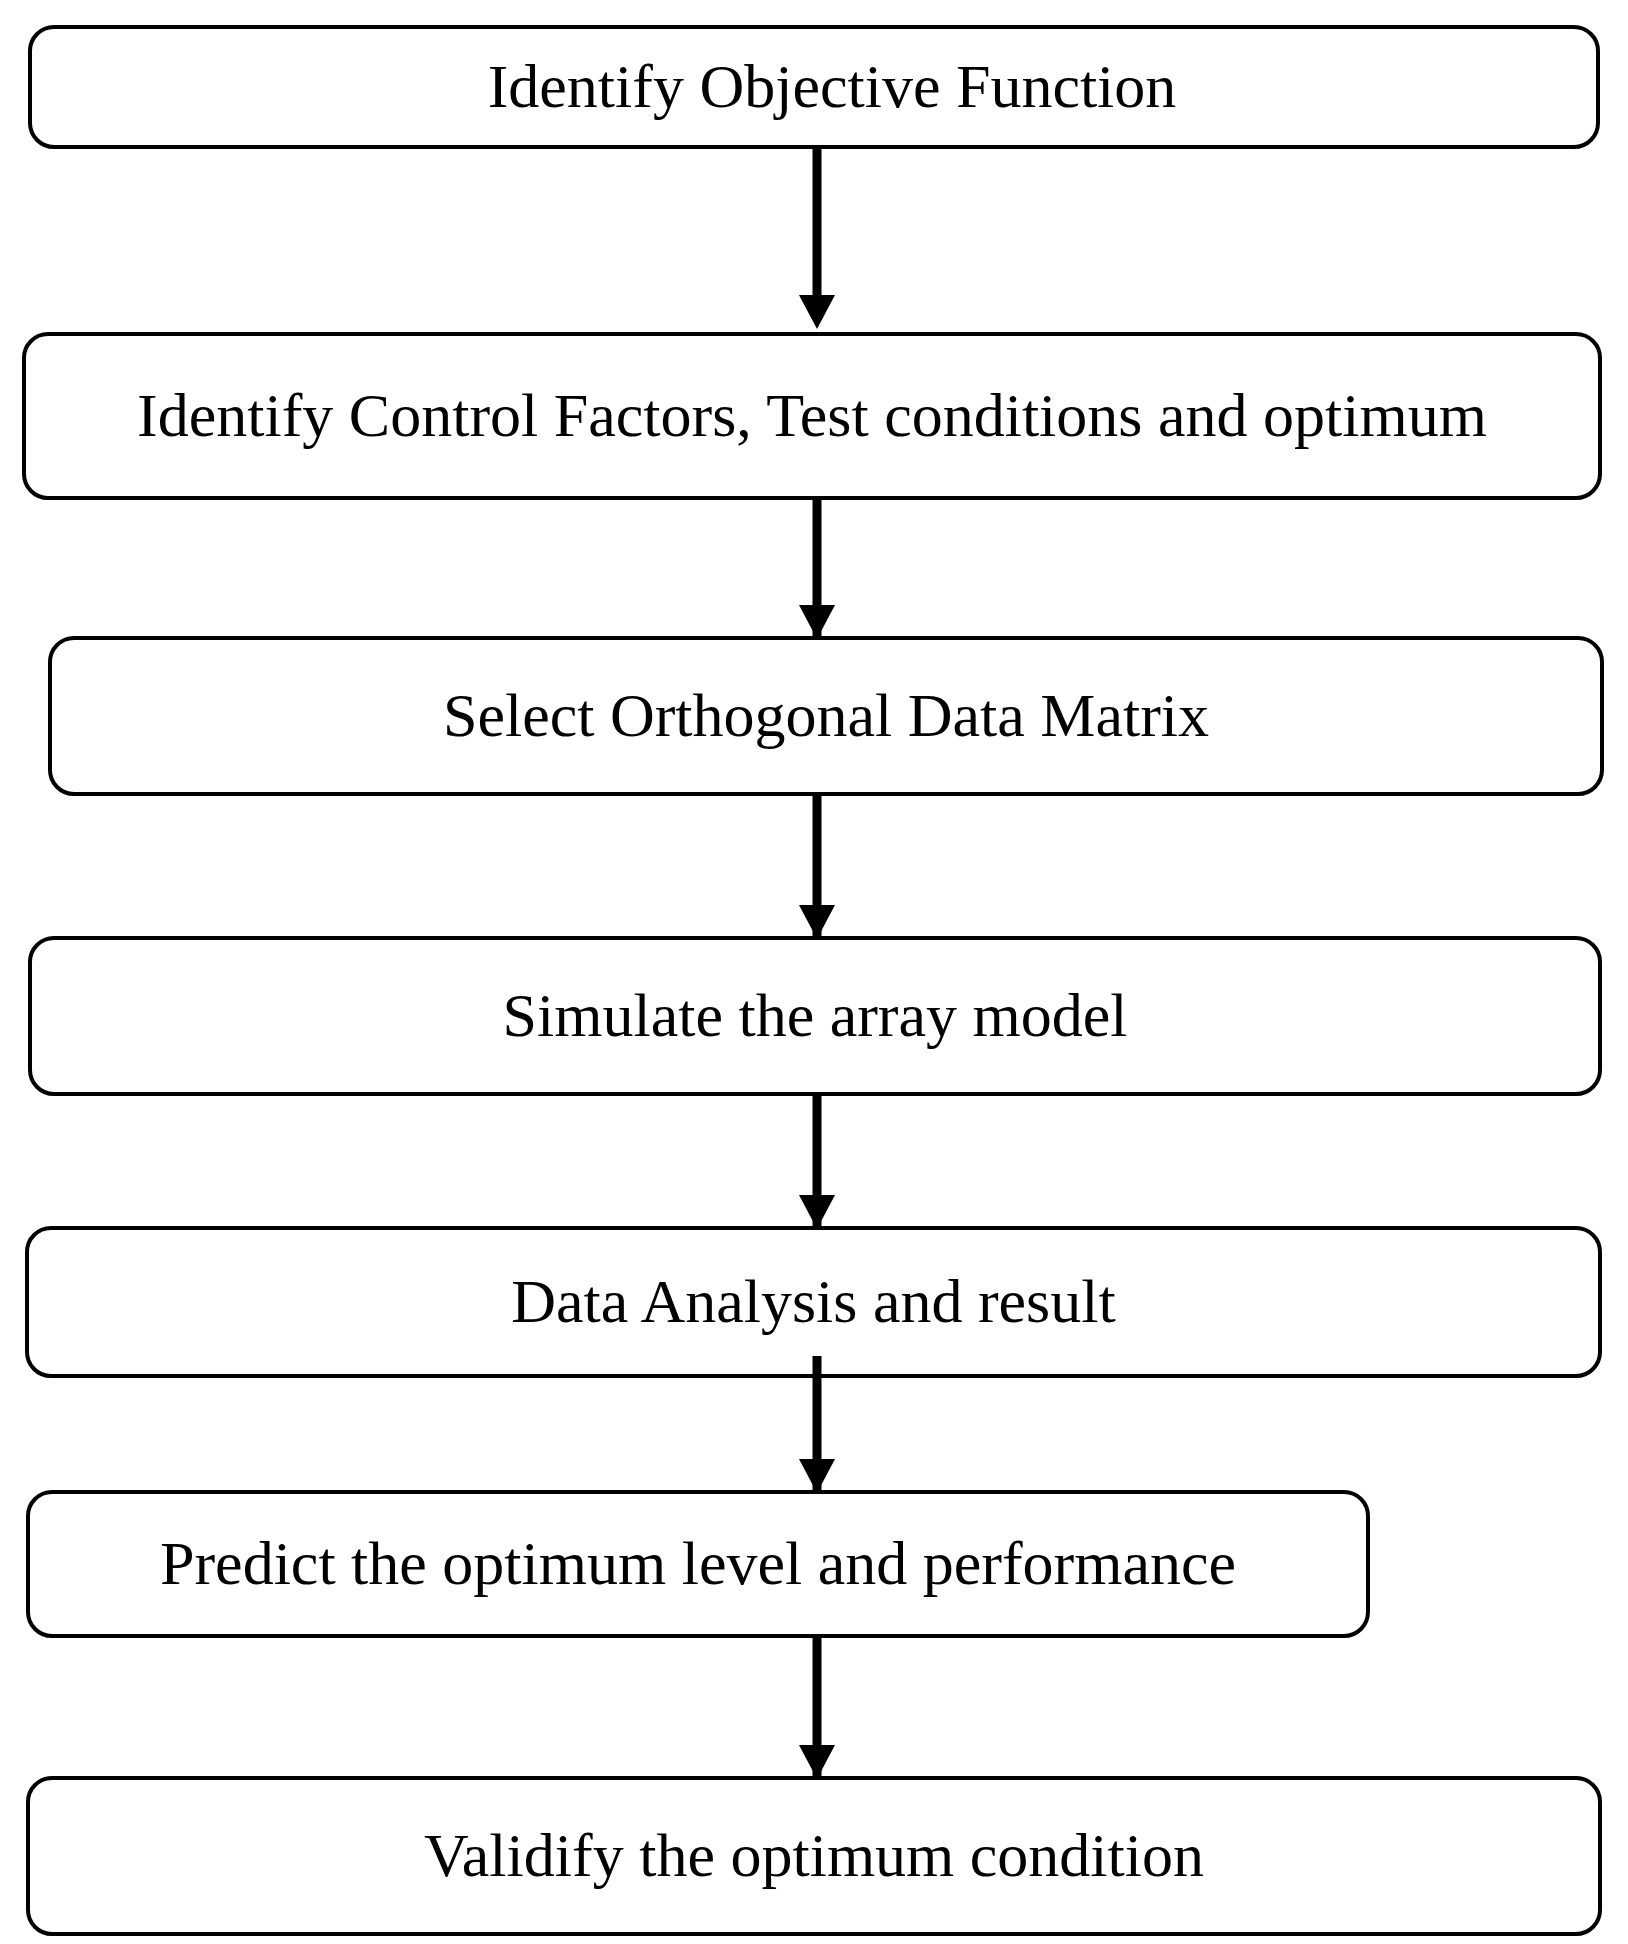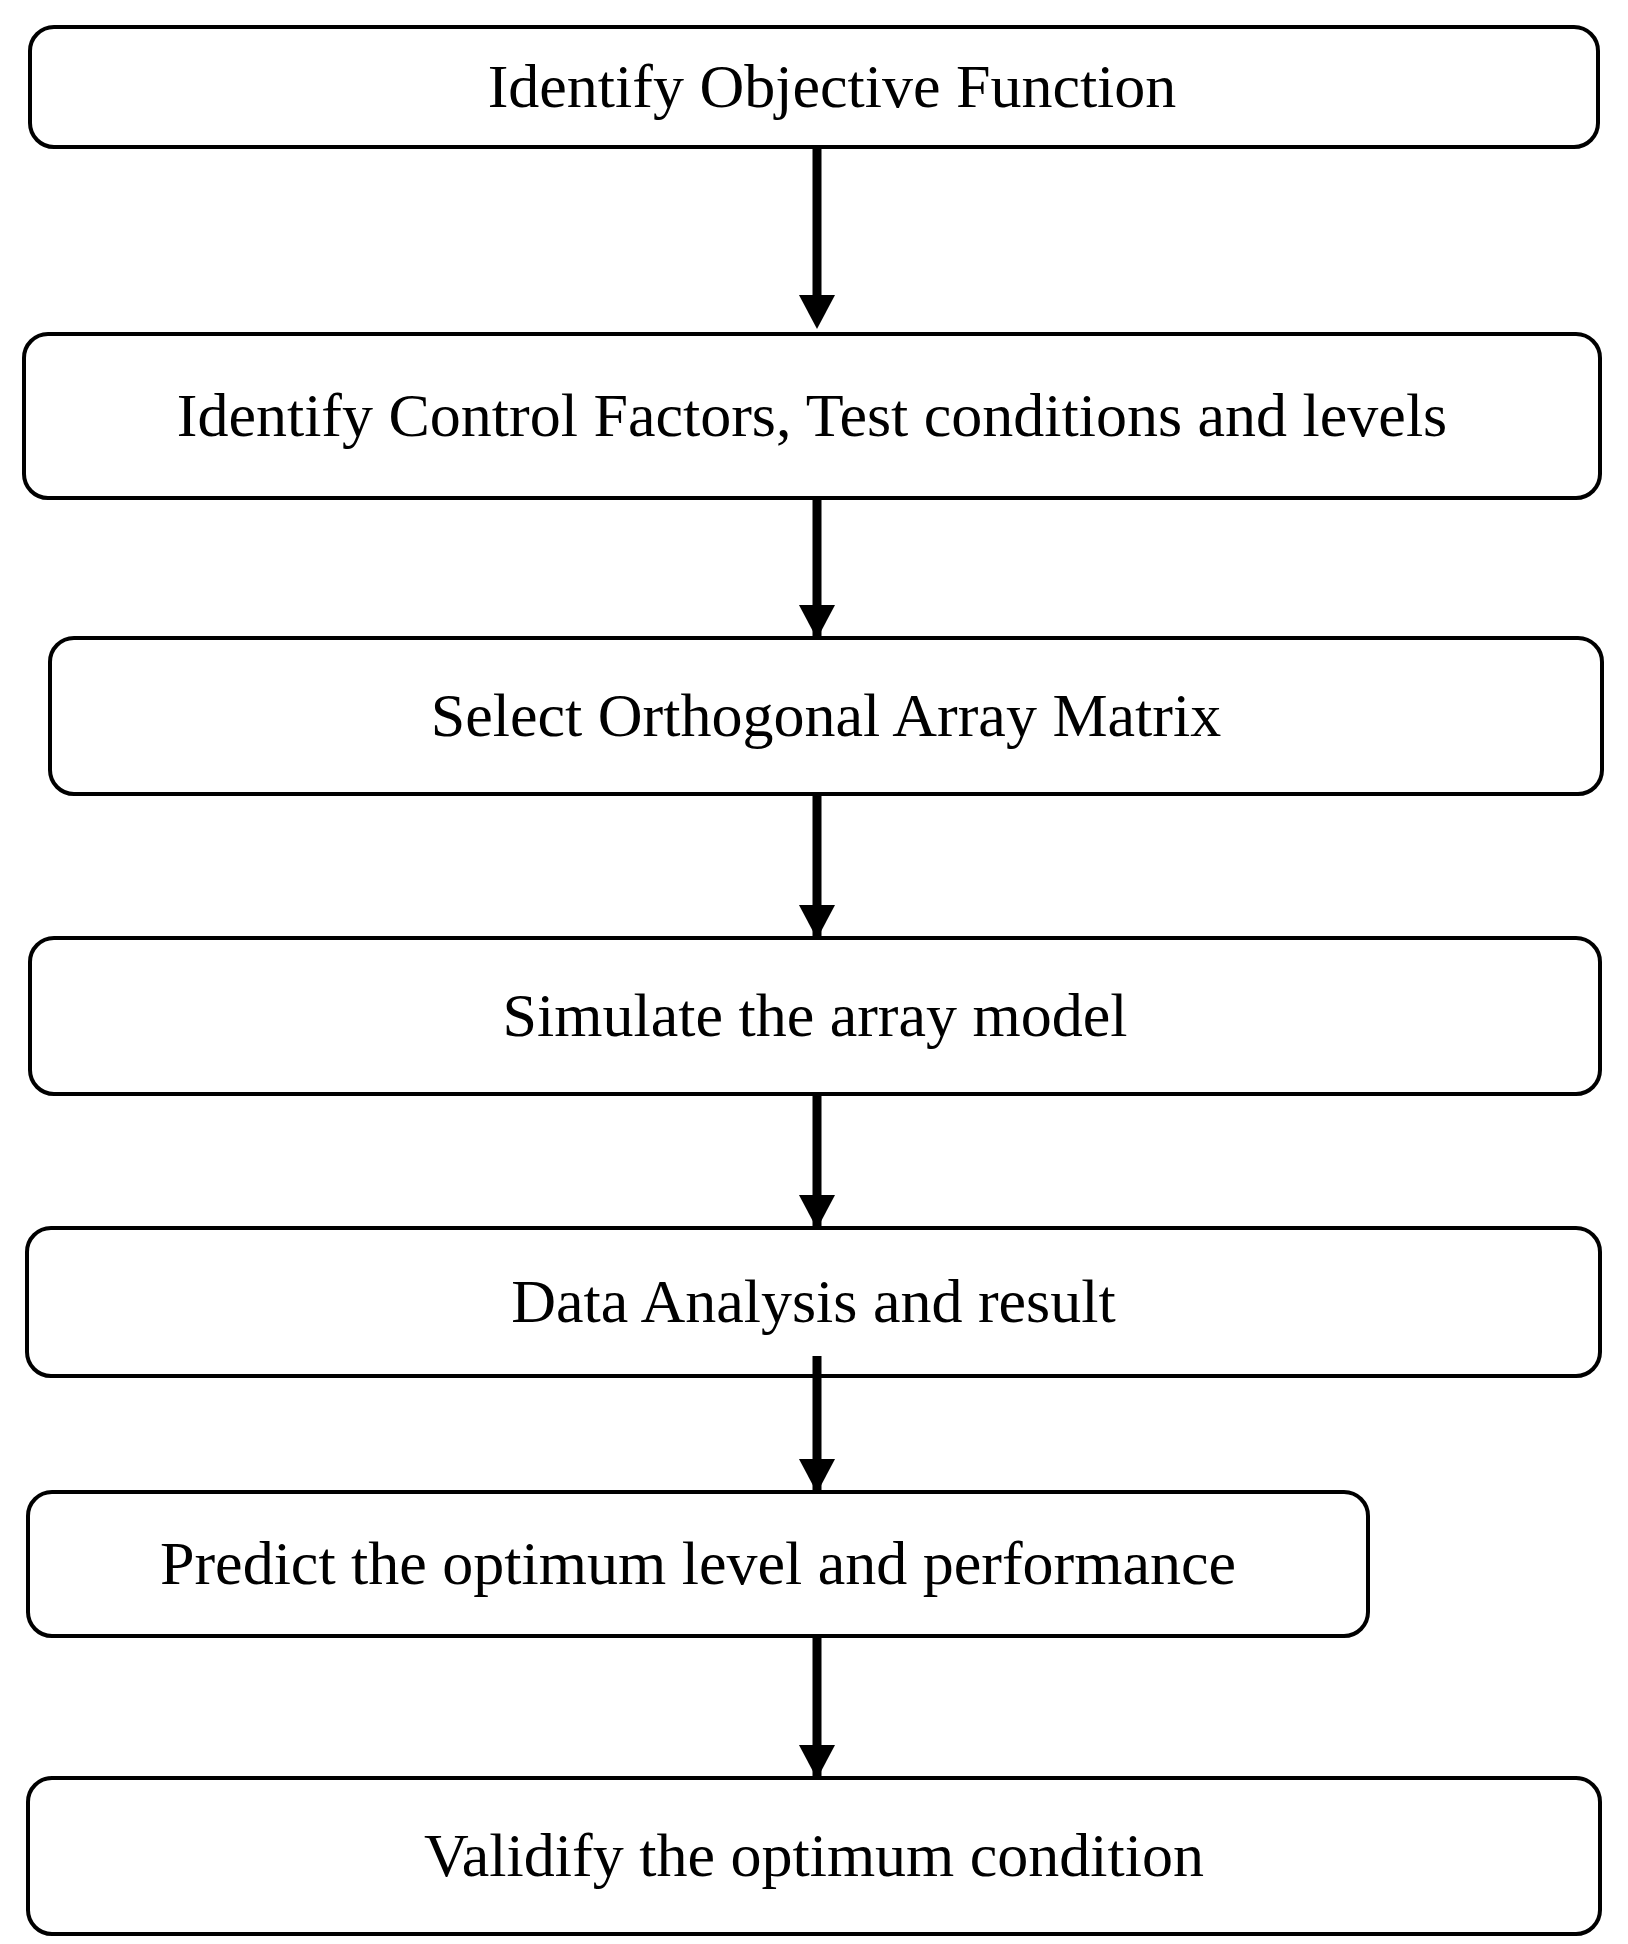--- a/index.html
+++ b/index.html
@@ -66,30 +66,30 @@
   <div class="flow-node" style="left:28px; top:25px; width:1572px; height:124px;padding-left:36px;">
     <span class="node-label" style="font-size:62px;">Identify Objective Function</span>
   </div>
 
   <div class="connector" style="left:817px; top:149px;">
     <div class="shaft" style="height:147px;"></div>
     <div class="head" style="top:146px;"></div>
   </div>
 
   <div class="flow-node" style="left:22px; top:332px; width:1580px; height:168px;">
-    <span class="node-label" style="font-size:62px;">Identify Control Factors, Test conditions and levels</span>
+    <span class="node-label" style="font-size:62px;">Identify Control Factors, Test conditions and optimum</span>
   </div>
 
   <div class="connector" style="left:817px; top:500px;">
     <div class="shaft" style="height:138px;"></div>
     <div class="head" style="top:105px;"></div>
   </div>
 
   <div class="flow-node" style="left:48px; top:636px; width:1556px; height:160px;">
-    <span class="node-label" style="font-size:62px;">Select Orthogonal Array Matrix</span>
+    <span class="node-label" style="font-size:62px;">Select Orthogonal Data Matrix</span>
   </div>
 
   <div class="connector" style="left:817px; top:796px;">
     <div class="shaft" style="height:142px;"></div>
     <div class="head" style="top:109px;"></div>
   </div>
 
   <div class="flow-node" style="left:28px; top:936px; width:1574px; height:160px;">
     <span class="node-label" style="font-size:62px;">Simulate the array model</span>
   </div>

